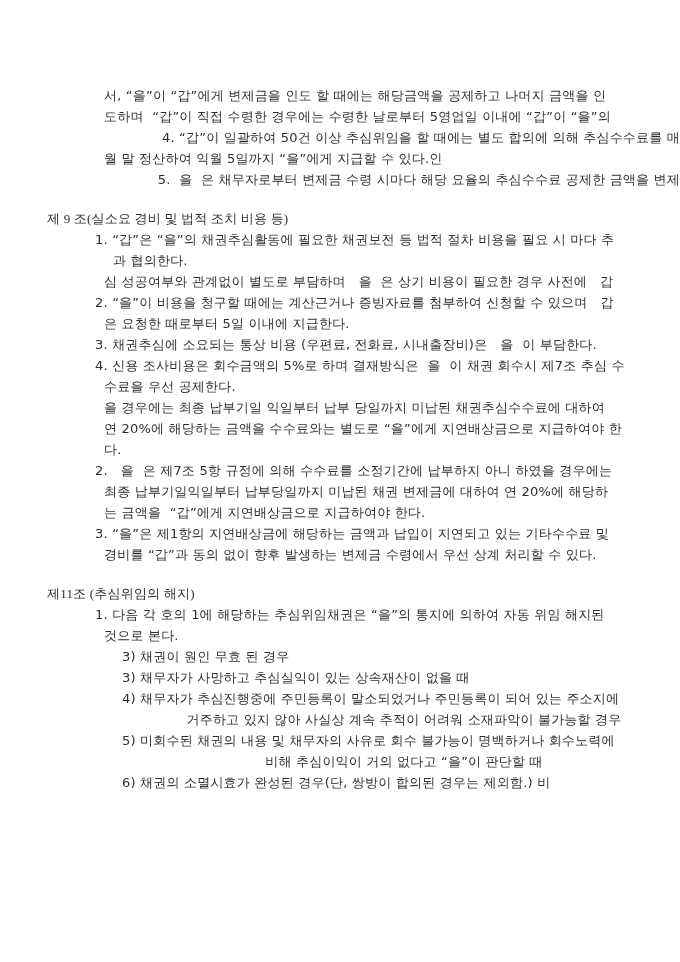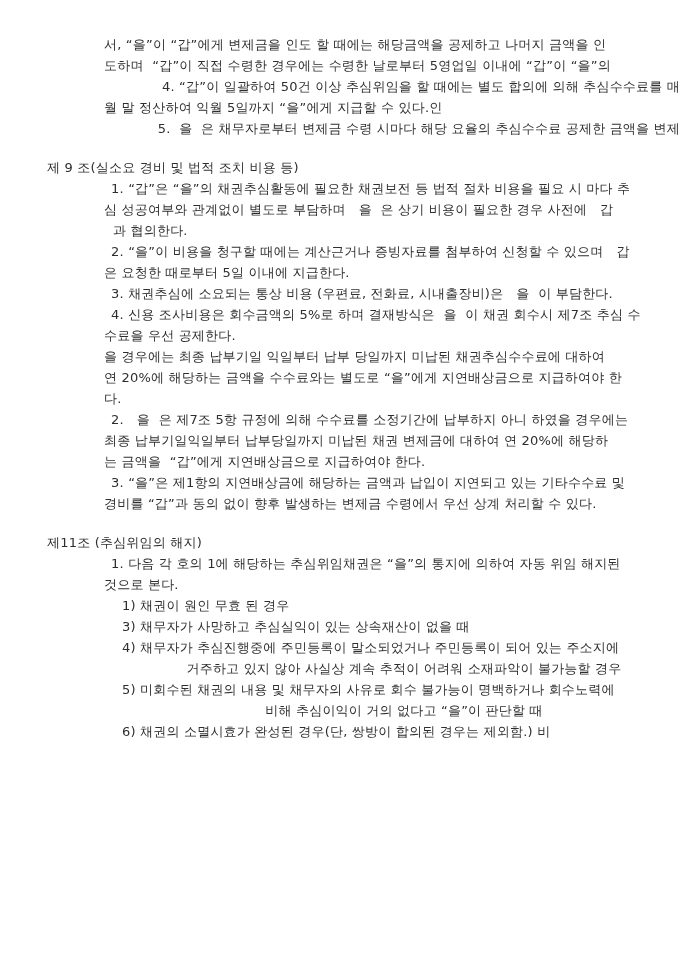--- a/index.html
+++ b/index.html
@@ -4,71 +4,71 @@
 <style>
   html,body{margin:0;padding:0;background:#ffffff;}
   .page{
     position:relative;
     width:680px;height:962px;
     background:#ffffff;
     color:#2e2e2e;
     font-family:"DejaVu Sans","Liberation Sans",sans-serif;
     font-size:13px;
     box-sizing:border-box;
-    padding-top:34px;
+    padding-top:85px;
     overflow:hidden;
   }
   .ln{
     white-space:pre;
     height:21px;
     line-height:21px;
     letter-spacing:0.2px;
   }
-  .heading{padding-left:47px;margin-top:18px;}
+  .heading{padding-left:47px;margin-top:18px;font-family:Liberation Serif, serif;}
   .item-a{padding-left:89px;text-align:right;}
-  .item{padding-left:95px;margin-left:16px;}
+  .item{padding-left:95px;}
   .cont{padding-left:104px;}
   .cont2{padding-left:113px;}
   .sub{padding-left:122px;}
   .subcont{padding-left:128px;text-align:center;}
 </style>
 </head>
 <body>
 
 <div class="page">
 
   <div class="ln cont">서, “을”이 “갑”에게 변제금을 인도 할 때에는 해당금액을 공제하고 나머지 금액을 인</div>
   <div class="ln cont">도하며  “갑”이 직접 수령한 경우에는 수령한 날로부터 5영업일 이내에 “갑”이 “을”의</div>
   <div class="ln item-a">4. “갑”이 일괄하여 50건 이상 추심위임을 할 때에는 별도 합의에 의해 추심수수료를 매</div>
   <div class="ln cont">월 말 정산하여 익월 5일까지 “을”에게 지급할 수 있다.인</div>
   <div class="ln item-a">5.  을  은 채무자로부터 변제금 수령 시마다 해당 요율의 추심수수료 공제한 금액을 변제</div>
 
   <div class="ln heading">제 9 조(실소요 경비 및 법적 조치 비용 등)</div>
   <div class="ln item">1. “갑”은 “을”의 채권추심활동에 필요한 채권보전 등 법적 절차 비용을 필요 시 마다 추</div>
+  <div class="ln cont2">과 협의한다.</div>
   <div class="ln cont">심 성공여부와 관계없이 별도로 부담하며   을  은 상기 비용이 필요한 경우 사전에   갑</div>
-  <div class="ln cont2">과 협의한다.</div>
   <div class="ln item">2. “을”이 비용을 청구할 때에는 계산근거나 증빙자료를 첨부하여 신청할 수 있으며   갑</div>
   <div class="ln cont">은 요청한 때로부터 5일 이내에 지급한다.</div>
   <div class="ln item">3. 채권추심에 소요되는 통상 비용 (우편료, 전화료, 시내출장비)은   을  이 부담한다.</div>
   <div class="ln item">4. 신용 조사비용은 회수금액의 5%로 하며 결재방식은  을  이 채권 회수시 제7조 추심 수</div>
   <div class="ln cont">수료을 우선 공제한다.</div>
 
   <div class="ln cont">을 경우에는 최종 납부기일 익일부터 납부 당일까지 미납된 채권추심수수료에 대하여</div>
   <div class="ln cont">연 20%에 해당하는 금액을 수수료와는 별도로 “을”에게 지연배상금으로 지급하여야 한</div>
   <div class="ln cont">다.</div>
   <div class="ln item">2.   을  은 제7조 5항 규정에 의해 수수료를 소정기간에 납부하지 아니 하였을 경우에는</div>
   <div class="ln cont">최종 납부기일익일부터 납부당일까지 미납된 채권 변제금에 대하여 연 20%에 해당하</div>
   <div class="ln cont">는 금액을  “갑”에게 지연배상금으로 지급하여야 한다.</div>
   <div class="ln item">3. “을”은 제1항의 지연배상금에 해당하는 금액과 납입이 지연되고 있는 기타수수료 및</div>
   <div class="ln cont">경비를 “갑”과 동의 없이 향후 발생하는 변제금 수령에서 우선 상계 처리할 수 있다.</div>
 
   <div class="ln heading">제11조 (추심위임의 해지)</div>
   <div class="ln item">1. 다음 각 호의 1에 해당하는 추심위임채권은 “을”의 통지에 의하여 자동 위임 해지된</div>
   <div class="ln cont">것으로 본다.</div>
-  <div class="ln sub">1) 채권이 원인 무효 된 경우</div>
+  <div class="ln sub">3) 채권이 원인 무효 된 경우</div>
   <div class="ln sub">3) 채무자가 사망하고 추심실익이 있는 상속재산이 없을 때</div>
   <div class="ln sub">4) 채무자가 추심진행중에 주민등록이 말소되었거나 주민등록이 되어 있는 주소지에</div>
   <div class="ln subcont">거주하고 있지 않아 사실상 계속 추적이 어려워 소재파악이 불가능할 경우</div>
   <div class="ln sub">5) 미회수된 채권의 내용 및 채무자의 사유로 회수 불가능이 명백하거나 회수노력에</div>
   <div class="ln subcont">비해 추심이익이 거의 없다고 “을”이 판단할 때</div>
   <div class="ln sub">6) 채권의 소멸시효가 완성된 경우(단, 쌍방이 합의된 경우는 제외함.) 비</div>
 
 </div>
 
 </body></html>

